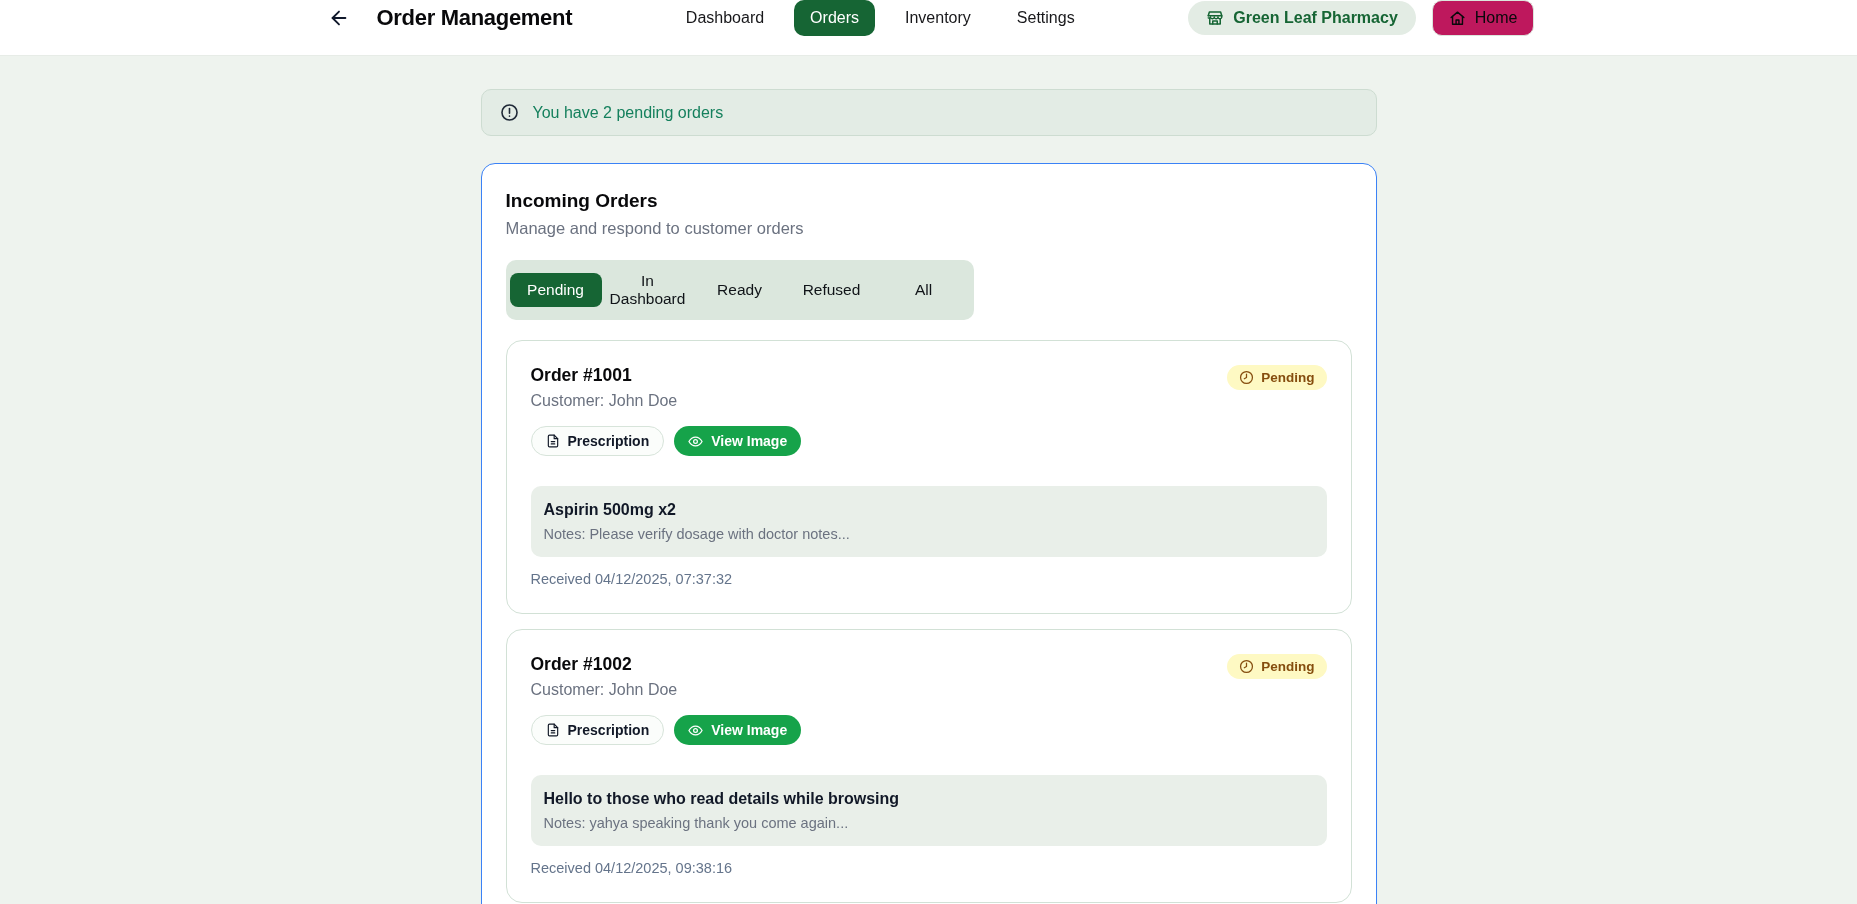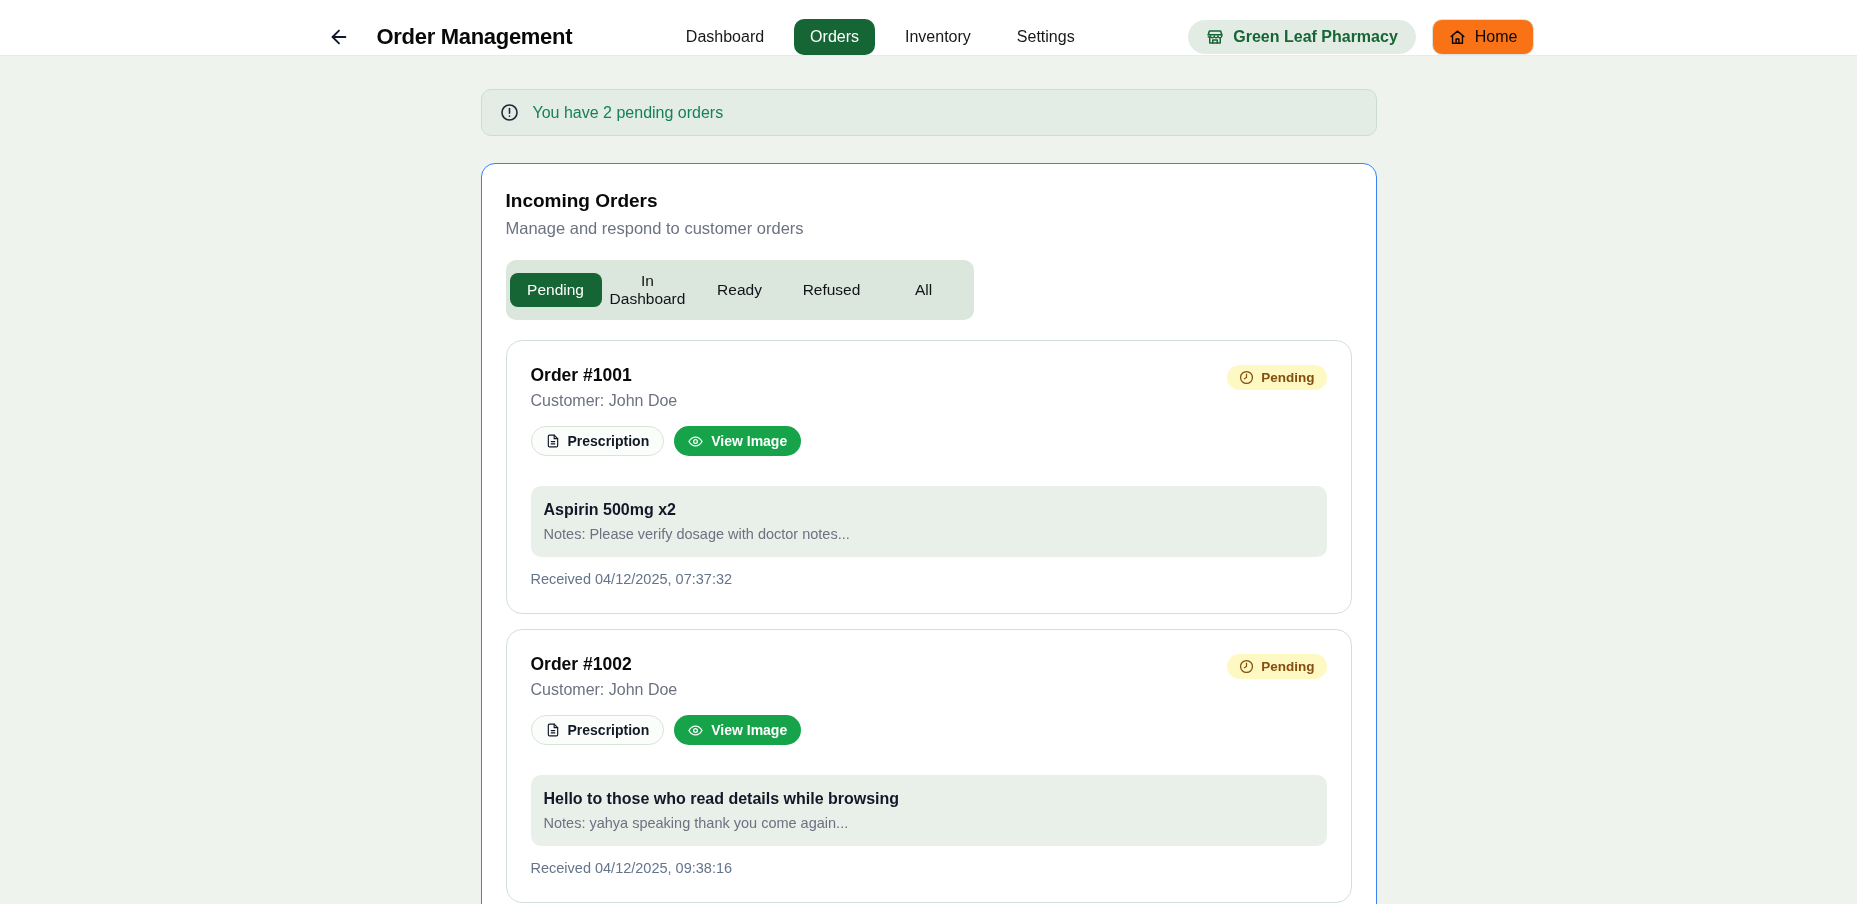--- a/index.html
+++ b/index.html
@@ -10,21 +10,21 @@
     color:#0f172a;
     overflow:hidden;
   }
   .viewport { width:1857px; height:904px; position:relative; }
 
   
   .app-header {
     background:#ffffff;
     height:56px;
     border-bottom:1px solid #e7ece7;
-    display:flex; align-items:flex-end;
+    display:flex; align-items:flex-start;
   }
   .header-inner {
     width:1212px; margin:0 auto;
     display:flex; align-items:center; justify-content:space-between;
   }
   .header-left { display:flex; align-items:center; gap:22px; }
   .back-btn {
     background:none; border:none; cursor:pointer;
     width:32px; height:32px; display:flex; align-items:center; justify-content:center;
     color:#0f172a; border-radius:8px;
@@ -43,21 +43,21 @@
 
   .header-right { display:flex; align-items:center; gap:16px; }
   .pharmacy-badge {
     display:flex; align-items:center; gap:9px;
     background:#e3ece4; color:#166534;
     border-radius:9999px; padding:8px 18px;
     font-size:16px; font-weight:bold;
   }
   .home-btn {
     display:flex; align-items:center; gap:9px;
-    background:#f97316; border:1px solid #dbe5dc; cursor:pointer;
+    background:#be185d; border:1px solid #dbe5dc; cursor:pointer;
     border-radius:10px; padding:8px 16px;
     font-family:inherit; font-size:16px; color:#09090b;
   }
 
   
   .content { width:896px; margin:0 auto; }
 
   .alert-banner {
     margin-top:33px;
     background:#e3ece5;

